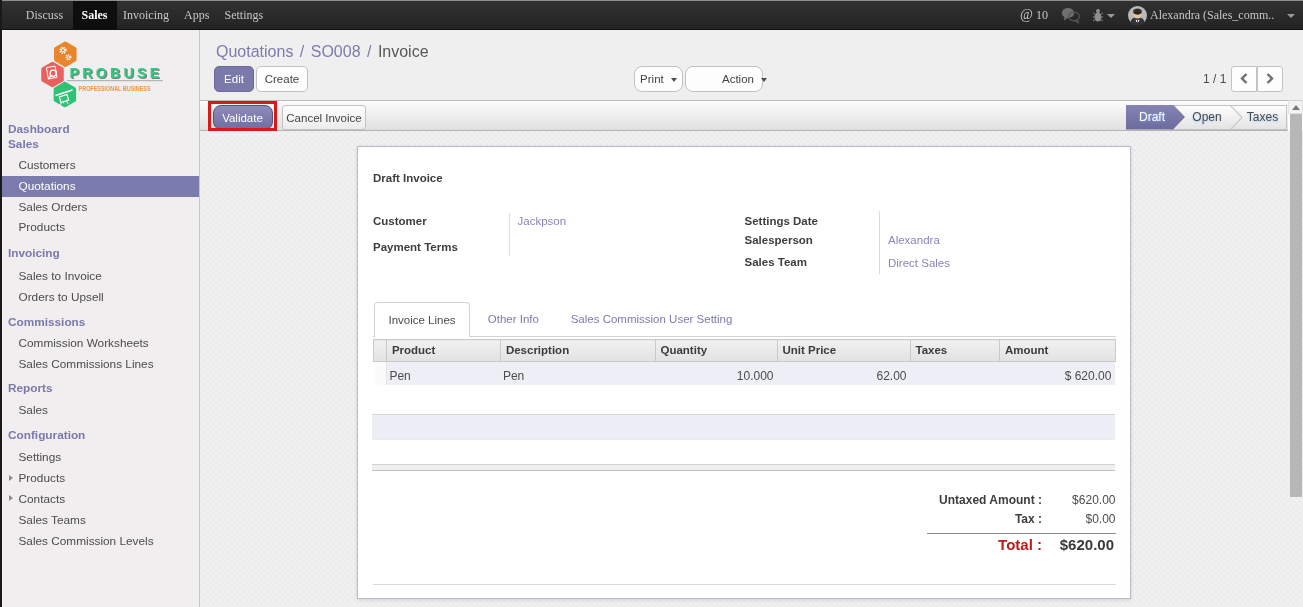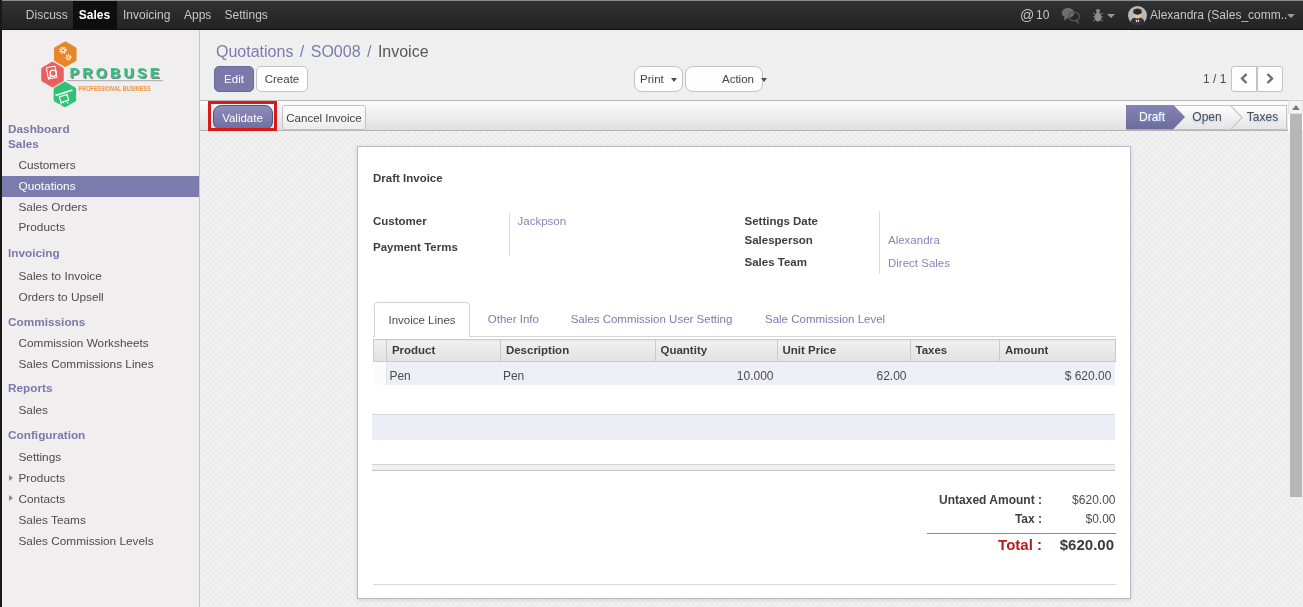--- a/index.html
+++ b/index.html
@@ -1,21 +1,21 @@
 <!DOCTYPE html>
 <html><head>
 <meta charset="utf-8">
 <style>
 * { margin:0; padding:0; box-sizing:border-box; }
 html,body { width:1303px; height:607px; font-family:"Liberation Sans",sans-serif; overflow:hidden; background:#fff; position:relative; }
 .abs { position:absolute; }
 
 
 #topbar { position:absolute; left:0; top:0; width:1303px; height:30px;
-  background:linear-gradient(#313131,#232323); border-top:1px solid #8e8e8e; border-bottom:1px solid #101010; }
+  background:linear-gradient(#313131,#232323); border-top:1px solid #8e8e8e; border-bottom:1px solid #101010;font-family:Liberation Serif, serif; }
 #topbar .menu { position:absolute; top:0; height:28px; line-height:28px; font-size:12px; color:#c6c6c6; white-space:nowrap; }
 #topbar .menu.active { background:#0e0e0e; color:#fff; font-weight:bold; text-align:center; }
 #leftedge { position:absolute; left:0; top:0; width:2px; height:607px; background:#191919; z-index:50; }
 
 
 #sidebar { position:absolute; left:2px; top:30px; width:198px; height:577px; background:#f0eeee; border-right:1px solid #c9c5c5; }
 .snavh { position:absolute; left:6px; font-size:11.8px; font-weight:bold; color:#7a79ac; white-space:nowrap; line-height:14px; }
 .snavi { position:absolute; left:16.5px; font-size:11.8px; color:#4c4c4c; white-space:nowrap; line-height:14px; }
 #selrow { position:absolute; left:0; top:145.5px; width:197px; height:21px; background:#7c7bad; }
 .caret-r { position:absolute; left:6.5px; width:0; height:0; border-left:4.5px solid #8a8a8a; border-top:3px solid transparent; border-bottom:3px solid transparent; }
@@ -227,21 +227,20 @@
     <div class="lbl" style="left:386.5px; top:85.6px;">Salesperson</div>
     <div class="lbl" style="left:386.5px; top:107.7px;">Sales Team</div>
     <div class="vline" style="left:520.5px; top:64px; height:63px;"></div>
     <div class="val" style="left:530px; top:86.2px;">Alexandra</div>
     <div class="val" style="left:530px; top:108.6px;">Direct Sales</div>
 
     <div id="tabrow">
       <div id="tab-active">Invoice Lines</div>
       <div class="tablink" style="left:114.8px;">Other Info</div>
       <div class="tablink" style="left:197.7px;">Sales Commission User Setting</div>
-      <div class="tablink" style="left:392px;">Sale Commission Level</div>
     </div>
 
     <table id="lines">
       <colgroup>
         <col style="width:13px">
           <col style="width:114px">
           <col style="width:154.6px">
           <col style="width:122px">
           <col style="width:133px">
           <col style="width:89.4px">

